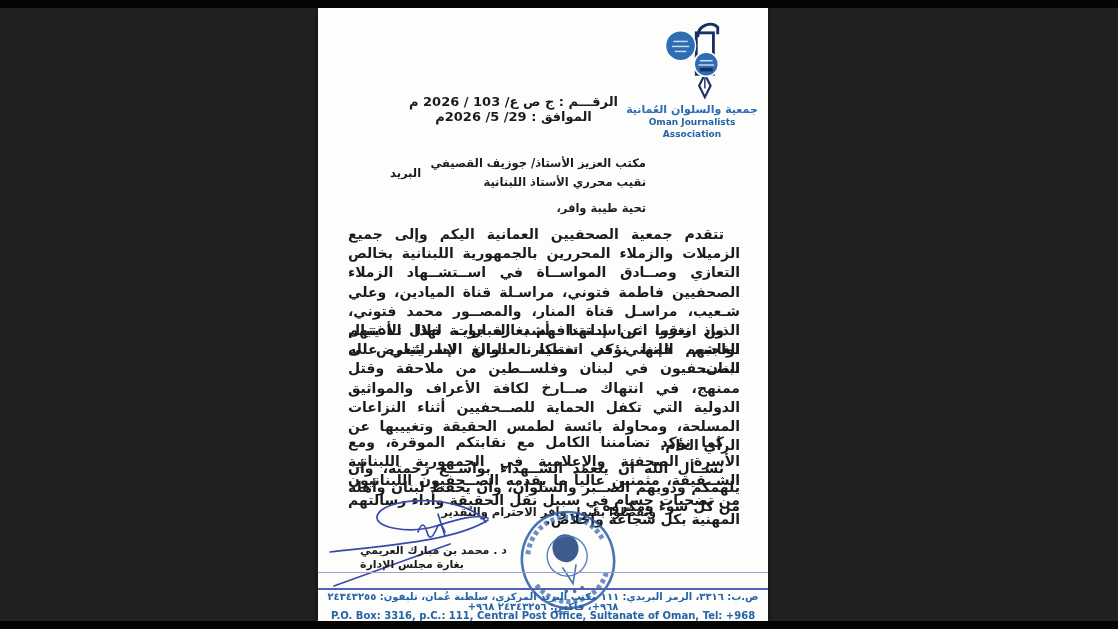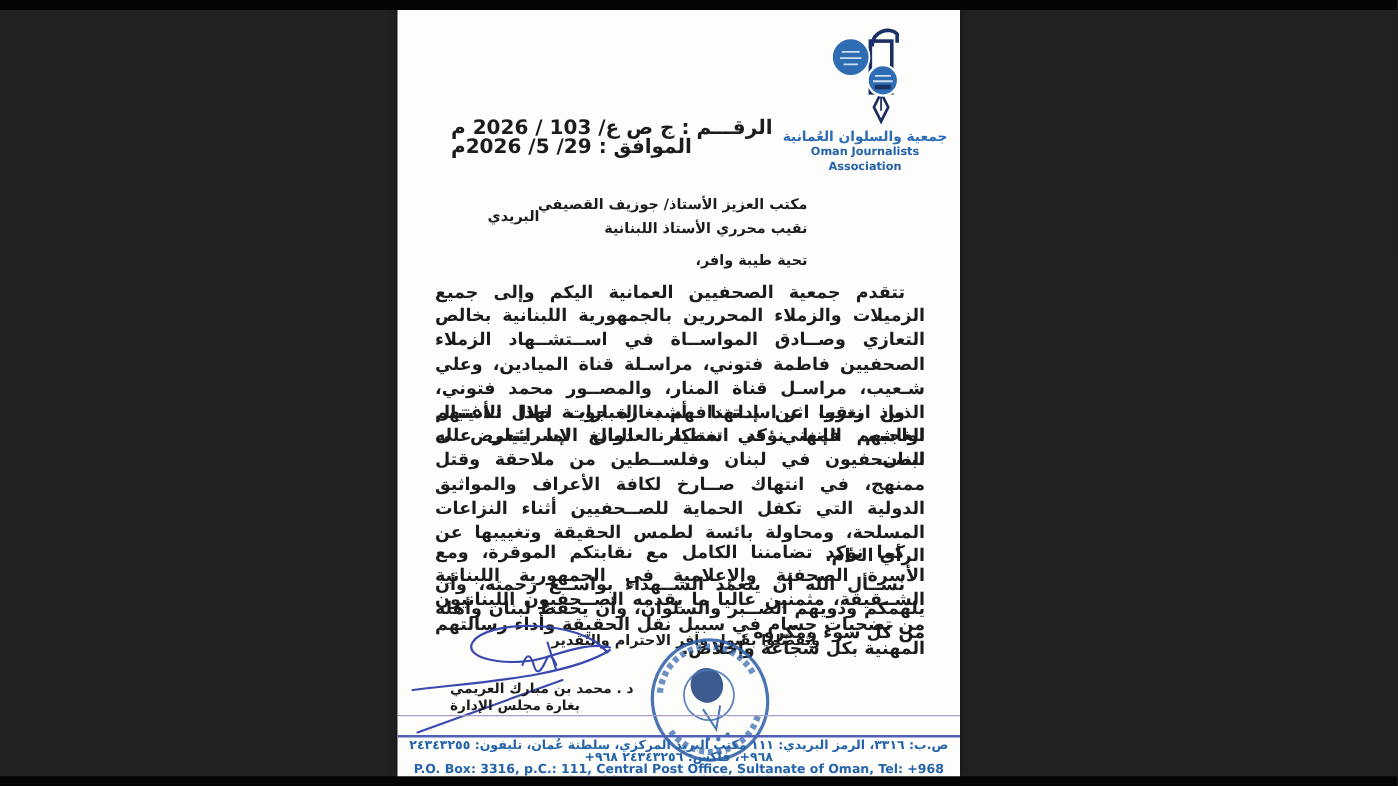--- a/index.html
+++ b/index.html
@@ -30,22 +30,22 @@
   .logo-pen { display: block; margin: 0 auto 4px auto; }
   .org-ar {
     color: #2e6db4; font-size: 11px; font-weight: bold;
     direction: rtl; letter-spacing: 0px; line-height: 12px;
   }
   .org-en {
     color: #2563a8; font-size: 9px; font-weight: bold; line-height: 12px; text-align: center;
   }
   .ref-block {
     position: absolute; top: 86px; right: 150px;
-    direction: rtl; text-align: left;
-    font-size: 16px; font-weight: bold; color: #1c1c1c;
+    direction: rtl; text-align: center;
+    font-size: 13px; font-weight: bold; color: #1c1c1c;
     line-height: 15px; white-space: nowrap;
   }
 
   
   .addressee {
     position: absolute; top: 146px; right: 122px;
     direction: rtl; text-align: right;
     font-size: 11.5px; font-weight: bold; color: #1c1c1c;
     line-height: 19px; white-space: nowrap;
   }
@@ -134,21 +134,21 @@
 
   <div class="ref-block">
     <div>الرقـــم : ج ص ع/ 103 / 2026 م</div>
     <div>الموافق : 29/ 5/ 2026م</div>
   </div>
 
   <div class="addressee">
     <div>مكتب العزيز الأستاذ/ جوزيف القصيفي</div>
     <div>نقيب محرري الأستاذ اللبنانية</div>
   </div>
-  <div class="honorific">البريدي</div>
+  <div class="honorific">البريد</div>
   <div class="salutation">تحية طيبة وافر،</div>
 
   <p class="para para-1">تتقدم جمعية الصحفيين العمانية اليكم وإلى جميع الزميلات والزملاء المحررين بالجمهورية اللبنانية بخالص التعازي وصــادق المواســاة في اســتشــهاد الزملاء الصحفيين فاطمة فتوني، مراسـلة قناة الميادين، وعلي شـعيب، مراسـل قناة المنار، والمصــور محمد فتوني، الذين ارتقوا اثر اســتهدافهم بغارة جويـة خلال تـأديتهم لواجبهم المهني في تغطية العدوان الإسرائيلي على لبنان.</p>
   <p class="para para-2">وإذ نعرب عن إدانتنا بأشد العبارات لهذا الاغتيال الغاشم، فإننا نؤكد استنكارنا البالغ لما يتعرض له الصــحفيون في لبنان وفلســطين من ملاحقة وقتل ممنهج، في انتهاك صــارخ لكافة الأعراف والمواثيق الدولية التي تكفل الحماية للصــحفيين أثناء النزاعات المسلحة، ومحاولة بائسة لطمس الحقيقة وتغييبها عن الرأي العام.</p>
   <p class="para para-3">كما نؤكد تضامننا الكامل مع نقابتكم الموقرة، ومع الأسرة الصحفية والإعلامية في الجمهورية اللبنانية الشــقيقة، مثمنين عالياً ما يقدمه الصــحفيون اللبنانيون من تضحيات جسام في سبيل نقل الحقيقة وأداء رسالتهم المهنية بكل شجاعة وإخلاص.</p>
   <p class="para para-4">نســأل الله أن يتغمد الشــهداء بواســع رحمته، وأن يلهمكم وذويهم الصــبر والسلوان، وأن يحفظ لبنان وأهله من كل سوء ومكروه .</p>
 
   <div class="closing">وتُفضّلوا بقَبول وافر الاحترام والتّقدير</div>
 
   <svg class="signature-svg" width="215" height="112" viewBox="0 0 215 112">

